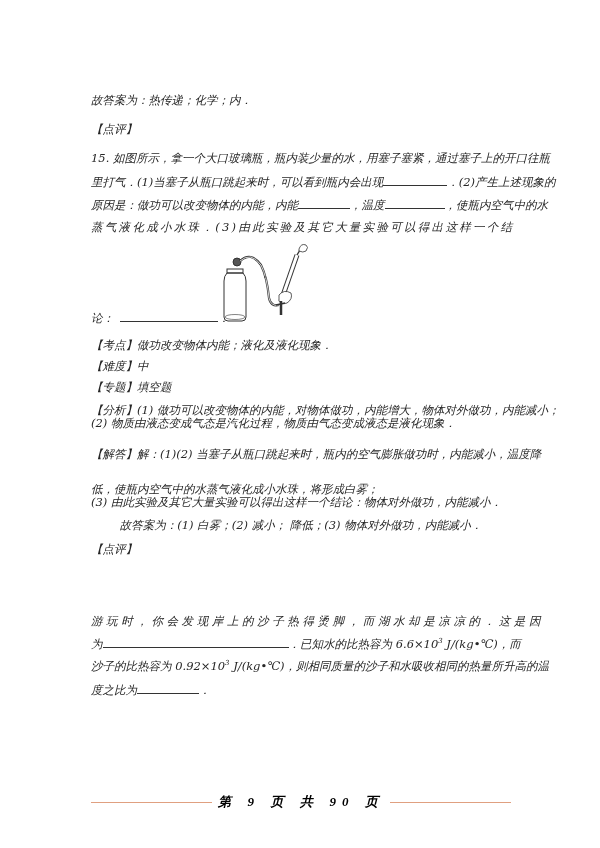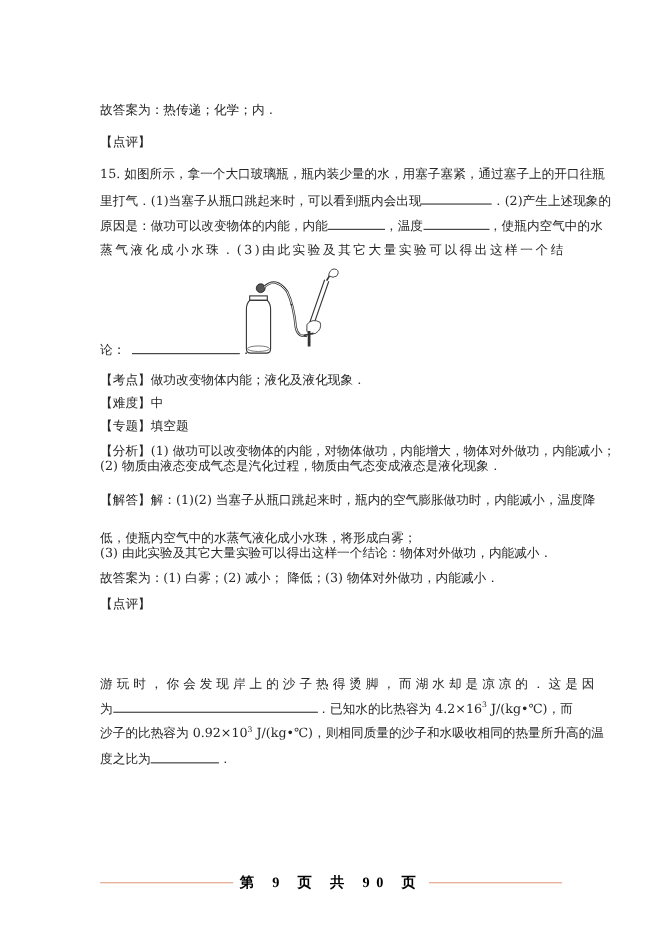--- a/index.html
+++ b/index.html
@@ -13,20 +13,21 @@
       position: relative;
       overflow: hidden;
       font-family: "DejaVu Serif", "Liberation Serif", serif;
       color: #222222;
     }
     .page {
       position: absolute;
       left: 0; top: 0;
       width: 600px;
       height: 848px;
+      font-style: italic;
     }
     .line {
       position: absolute;
       left: 91px;
       width: 420px;
       font-size: 11.5px;
       line-height: 14px;
       white-space: nowrap;
       color: #262626;
     }
@@ -142,27 +143,27 @@
   <div class="line" style="top:403px;">
     <span class="tag">【分析】</span><span>(1) 做功可以改变物体的内能，对物体做功，内能增大，物体对外做功，内能减小；</span>
   </div>
   <div class="line" style="top:416px;">(2) 物质由液态变成气态是汽化过程，物质由气态变成液态是液化现象．</div>
 
   <div class="line" style="top:447px;">
     <span class="tag">【解答】</span><span>解：(1)(2) 当塞子从瓶口跳起来时，瓶内的空气膨胀做功时，内能减小，温度降</span>
   </div>
   <div class="line" style="top:470px;margin-top:12px;">低，使瓶内空气中的水蒸气液化成小水珠，将形成白雾；</div>
   <div class="line" style="top:495px;">(3) 由此实验及其它大量实验可以得出这样一个结论：物体对外做功，内能减小．</div>
-  <div class="line" style="top:518px;">故答案为：(1) 白雾；(2) 减小；  降低；(3) 物体对外做功，内能减小．</div>
+  <div class="line" style="top:518px;text-align:center;">故答案为：(1) 白雾；(2) 减小；  降低；(3) 物体对外做功，内能减小．</div>
   <div class="line" style="top:542px;">【点评】</div>
 
   <div class="line" style="top:614px; letter-spacing:3.6px;">游玩时，你会发现岸上的沙子热得烫脚，而湖水却是凉凉的．这是因</div>
 
   <div class="line" style="top:636px;">
-    <span>为</span><span class="blank" style="width:186px;"></span><span>．已知水的比热容为 4.2×16</span><sup>3</sup><span> J/(kg•℃)，而</span>
+    <span>为</span><span class="blank" style="width:186px;"></span><span>．已知水的比热容为 6.6×10</span><sup>3</sup><span> J/(kg•℃)，而</span>
   </div>
 
   <div class="line" style="top:659px;">
     <span>沙子的比热容为 0.92×10</span><sup>3</sup><span> J/(kg•℃)，则相同质量的沙子和水吸收相同的热量所升高的温</span>
   </div>
 
   <div class="line" style="top:682px;">
     <span>度之比为</span><span class="blank" style="width:62px;"></span><span>．</span>
   </div>
 

